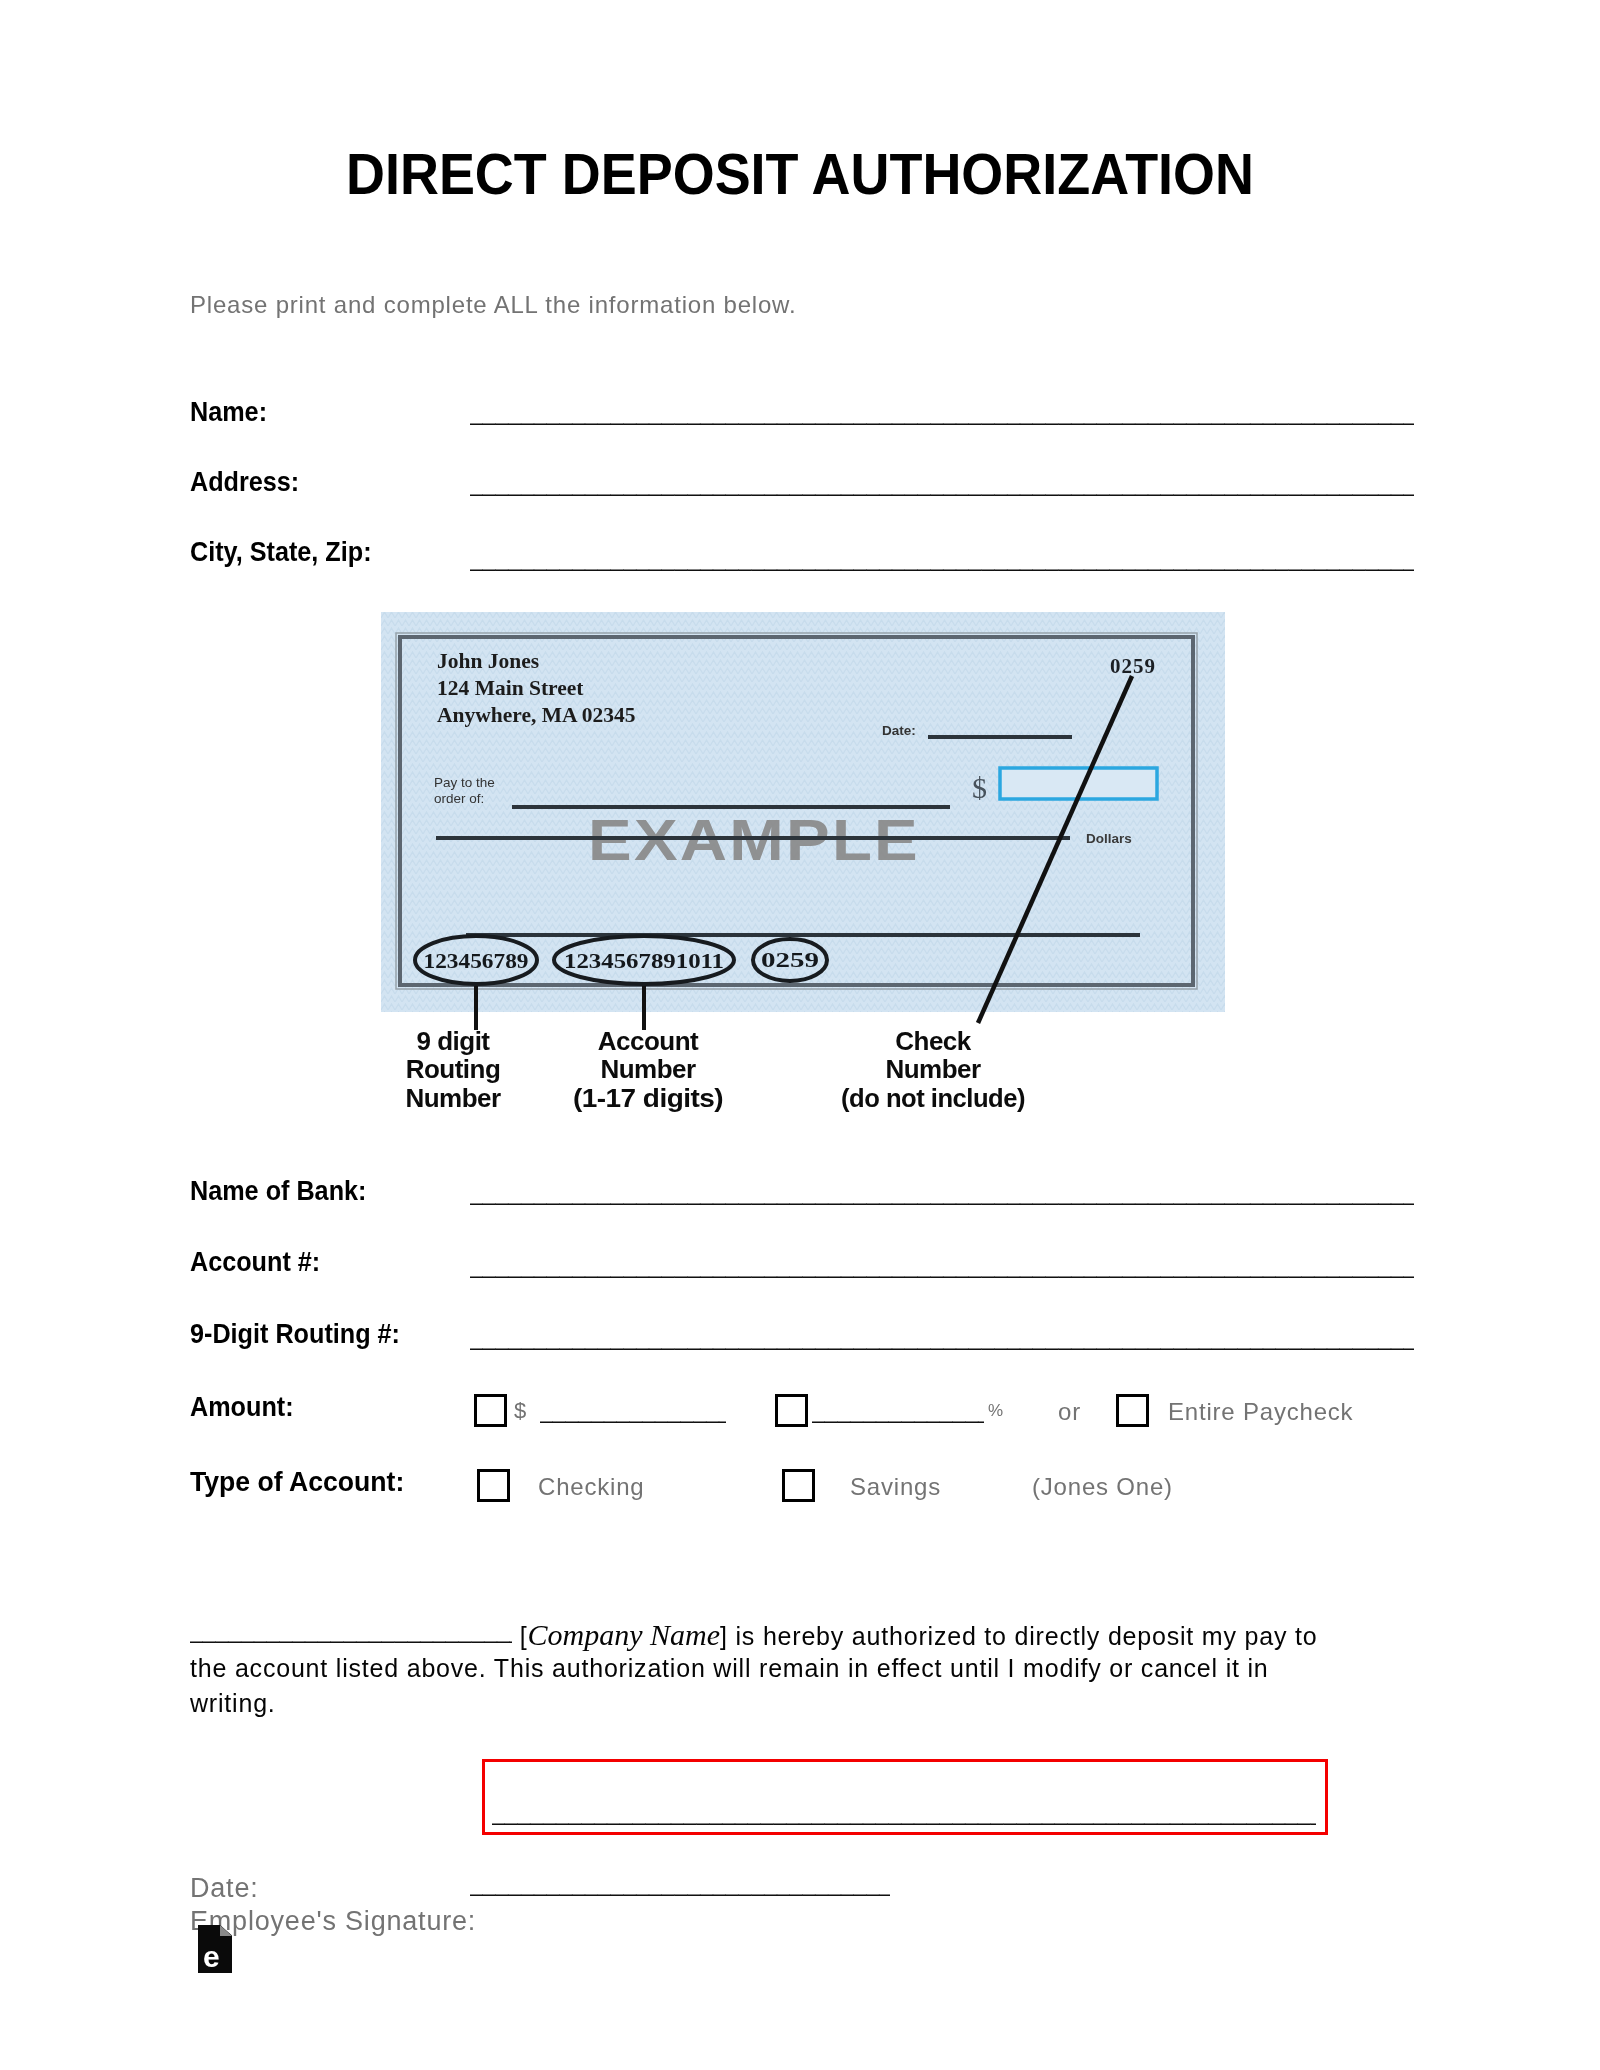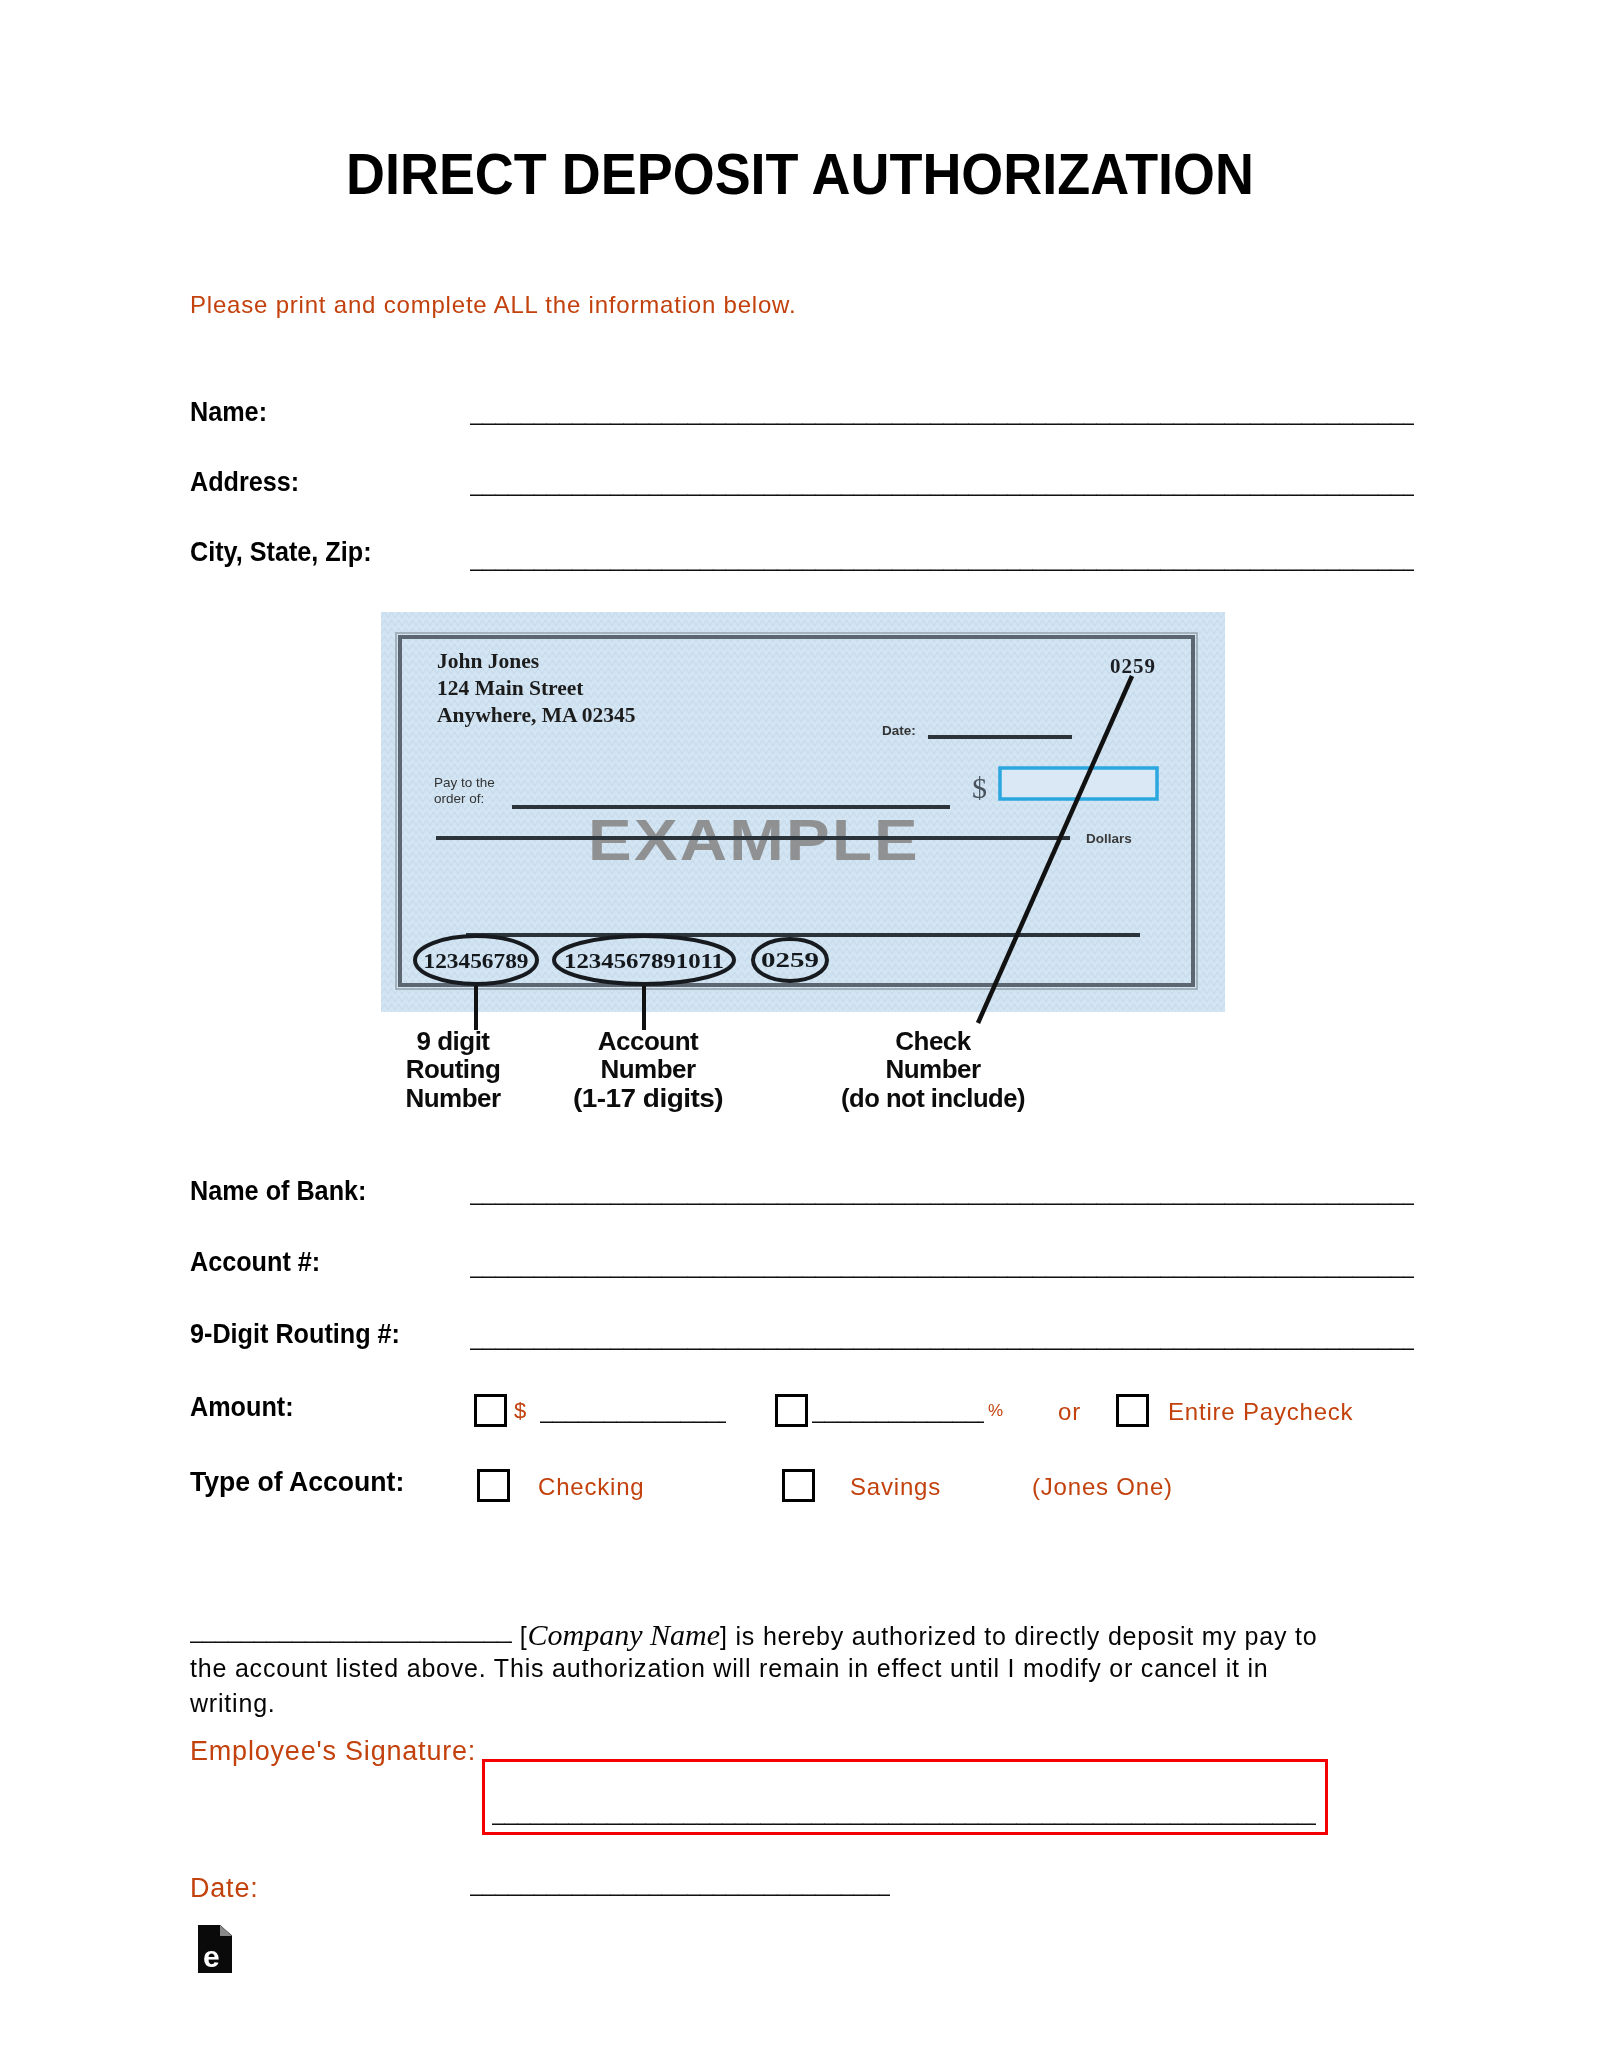--- a/index.html
+++ b/index.html
@@ -1,21 +1,21 @@
 <!DOCTYPE html>
 <html><head>
 <meta charset="utf-8">
 <style>
   html,body{margin:0;padding:0;background:#ffffff;}
   .page{position:relative;width:1600px;height:2070px;background:#fff;overflow:hidden;
         font-family:"Liberation Sans",sans-serif;color:#000;}
   .abs{position:absolute;}
   .title{left:0;right:0;top:140px;text-align:center;font-size:58px;font-weight:bold;
          letter-spacing:0px;transform:scaleX(0.93);white-space:nowrap;}
-  .thin{font-size:24px;letter-spacing:0.8px;color:#c2410c;white-space:nowrap;}
+  .thin{font-size:24px;letter-spacing:0.8px;color:#737373;white-space:nowrap;}
   .lbl{font-size:28px;font-weight:bold;transform:scaleX(0.9);transform-origin:left center;white-space:nowrap;}
   .uline{font-size:23px;letter-spacing:0px;white-space:nowrap;overflow:hidden;height:30px;color:#111;}
   .cb{width:27px;height:27px;border:3px solid #000;background:#fff;}
   .para{font-size:25px;letter-spacing:0.8px;white-space:nowrap;color:#050505;}
   .company{font-family:"Liberation Serif",serif;font-style:italic;font-size:30px;letter-spacing:0px;}
   .note-italic{font-family:"Liberation Serif",serif;font-style:italic;font-size:29px;color:#000;white-space:nowrap;}
   .redbox{border:3px solid #f40000;background:transparent;}
   .logo{width:34px;height:48px;background:#0a0a0a;position:absolute;
         clip-path:polygon(0 0,65% 0,100% 22%,100% 100%,0 100%);}
   .logo .fold{position:absolute;right:0;top:0;width:12px;height:11px;background:#8a8a8a;
@@ -131,21 +131,21 @@
 
 
   <div class="abs para" style="left:190px;top:1617px;">
     <span class="uline" style="display:inline-block;width:322px;height:28px;vertical-align:baseline;">__________________________</span>
     <span>[</span><span class="company">Company Name</span><span>]</span><span> is hereby authorized to directly deposit my pay to</span>
   </div>
   <div class="abs para" style="left:190px;top:1654px;">the account listed above. This authorization will remain in effect until I modify or cancel it in</div>
   <div class="abs para" style="left:190px;top:1689px;">writing.</div>
 
   <div class="abs redbox" style="left:482px;top:1759px;width:840px;height:70px;"></div>
-  <div class="abs thin" style="left:190px;top:1736px;font-size:27px;">Employee's Signature:</div>
+  <div class="abs thin" style="left:190px;top:1906px;font-size:27px;">Employee's Signature:</div>
   <div class="abs uline" style="left:492px;top:1799px;width:824px;">____________________________________________________________________________</div>
 
   <div class="abs thin" style="left:190px;top:1873px;font-size:27px;">Date:</div>
   <div class="abs uline" style="left:470px;top:1870px;width:420px;">____________________________________</div>
 
   <div class="logo" style="left:198px;top:1925px;">
     <div class="fold"></div>
     <div class="eletter">e</div>
   </div>
 

